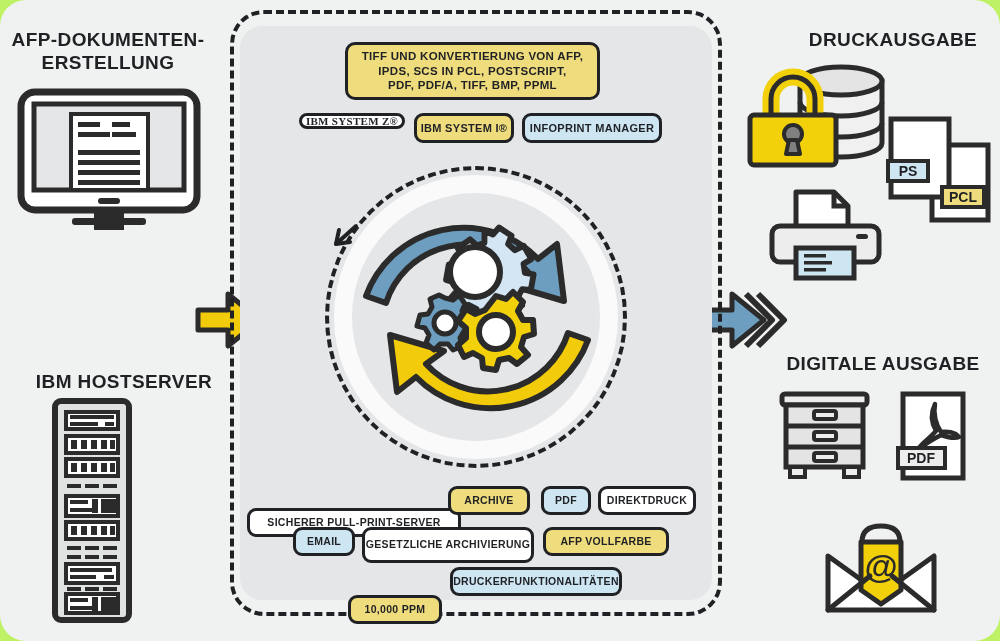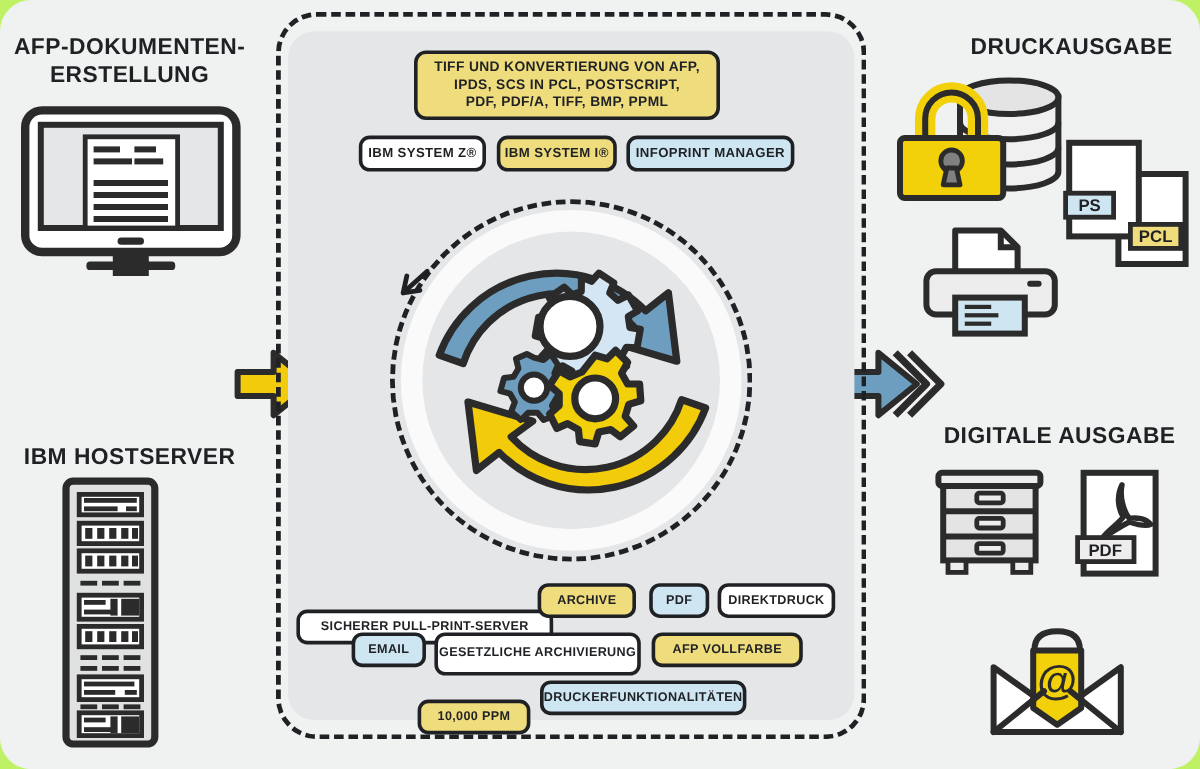--- a/index.html
+++ b/index.html
@@ -60,21 +60,21 @@
       <rect x="62" y="62" width="62" height="5"></rect>
       <rect x="62" y="72" width="62" height="5"></rect>
       <rect x="62" y="82" width="62" height="5"></rect>
       <rect x="62" y="92" width="62" height="5"></rect>
       <rect x="82" y="110" width="22" height="6" rx="3"></rect>
       <rect x="78" y="122" width="30" height="20"></rect>
       <rect x="56" y="130" width="74" height="7" rx="3"></rect>
     </g>
   </svg>
 
-  <div class="seclabel" style="left:8px;top:370px;width:200px;">
+  <div class="seclabel" style="left:24px;top:370px;width:200px;">
     <div>IBM HOSTSERVER</div>
   </div>
 
   <svg class="abs" style="left:52px;top:398px;" width="80" height="225" viewBox="0 0 80 225">
     <rect x="3" y="3" width="74" height="219" rx="6" fill="#E0E2E1" stroke="#2B2B2B" stroke-width="6"></rect>
     <g stroke="#2B2B2B" stroke-width="4" fill="#FFFFFF">
       <rect x="14" y="14" width="52" height="17"></rect>
       <rect x="14" y="38" width="52" height="17"></rect>
       <rect x="14" y="61" width="52" height="17"></rect>
       <rect x="14" y="98" width="52" height="20"></rect>
@@ -141,21 +141,21 @@
 
   <div id="dashed"></div>
   <div id="innerpanel"></div>
 
   <div class="tag t-yellow" style="left:345px;top:42px;width:255px;height:58px;border-radius:10px;font-size:11.5px;flex-direction:column;">
     <span>TIFF UND KONVERTIERUNG VON AFP,</span>
     <span>IPDS, SCS IN PCL, POSTSCRIPT,</span>
     <span>PDF, PDF/A, TIFF, BMP, PPML</span>
   </div>
 
-  <div class="tag t-white" style="left:299px;top:113px;width:106px;height:30px;font-size:11px;">IBM SYSTEM Z®</div>
+  <div class="tag t-white" style="left:299px;top:113px;width:106px;height:16px;font-size:11px;font-family:Liberation Serif, serif;">IBM SYSTEM Z®</div>
   <div class="tag t-yellow" style="left:414px;top:113px;width:100px;height:30px;font-size:11px;">IBM SYSTEM I®</div>
   <div class="tag t-blue" style="left:522px;top:113px;width:140px;height:30px;font-size:11px;">INFOPRINT MANAGER</div>
 
   <div id="hubDash"></div>
   <div id="hubWhite"></div>
   <div id="hubGray"></div>
 
   <svg class="abs" style="left:330px;top:222px;" width="30" height="30" viewBox="0 0 30 30">
     <path d="M26 4 L6 22" stroke="#1F2124" stroke-width="4" fill="none" stroke-linecap="round"></path>
     <path d="M6 22 L9 8 M6 22 L20 20" stroke="#1F2124" stroke-width="4" fill="none" stroke-linecap="round"></path>
@@ -202,21 +202,21 @@
 
   <div class="tag t-white" style="left:247px;top:508px;width:214px;height:29px;font-size:10.5px;">SICHERER PULL-PRINT-SERVER</div>
   <div class="tag t-yellow" style="left:448px;top:486px;width:82px;height:29px;font-size:10.5px;">ARCHIVE</div>
   <div class="tag t-blue" style="left:541px;top:486px;width:50px;height:29px;font-size:10.5px;">PDF</div>
   <div class="tag t-white" style="left:598px;top:486px;width:98px;height:29px;font-size:10.5px;">DIREKTDRUCK</div>
 
   <div class="tag t-blue" style="left:293px;top:527px;width:62px;height:29px;font-size:10.5px;">EMAIL</div>
   <div class="tag t-white" style="left:362px;top:527px;width:172px;height:36px;font-size:10.5px;">GESETZLICHE ARCHIVIERUNG</div>
   <div class="tag t-yellow" style="left:543px;top:527px;width:126px;height:29px;font-size:10.5px;">AFP VOLLFARBE</div>
 
-  <div class="tag t-yellow" style="left:348px;top:583px;width:94px;height:29px;font-size:10.5px;text-align:right;">10,000 PPM</div>
+  <div class="tag t-yellow" style="left:348px;top:595px;width:94px;height:29px;font-size:10.5px;text-align:right;">10,000 PPM</div>
   <div class="tag t-blue" style="left:450px;top:567px;width:172px;height:29px;font-size:10.5px;">DRUCKERFUNKTIONALITÄTEN</div>
 
   <div class="seclabel" style="left:790px;top:28px;width:206px;">
     <div>DRUCKAUSGABE</div>
   </div>
 
   <svg class="abs" style="left:745px;top:55px;" width="145" height="120" viewBox="0 0 145 120">
     <g>
       <path d="M55 26 v62 a41 14 0 0 0 82 0 v-62 Z" fill="#F0F0F0" stroke="#2B2B2B" stroke-width="5"></path>
       <ellipse cx="96" cy="26" rx="41" ry="14" fill="#E4E4E4" stroke="#2B2B2B" stroke-width="5"></ellipse>

